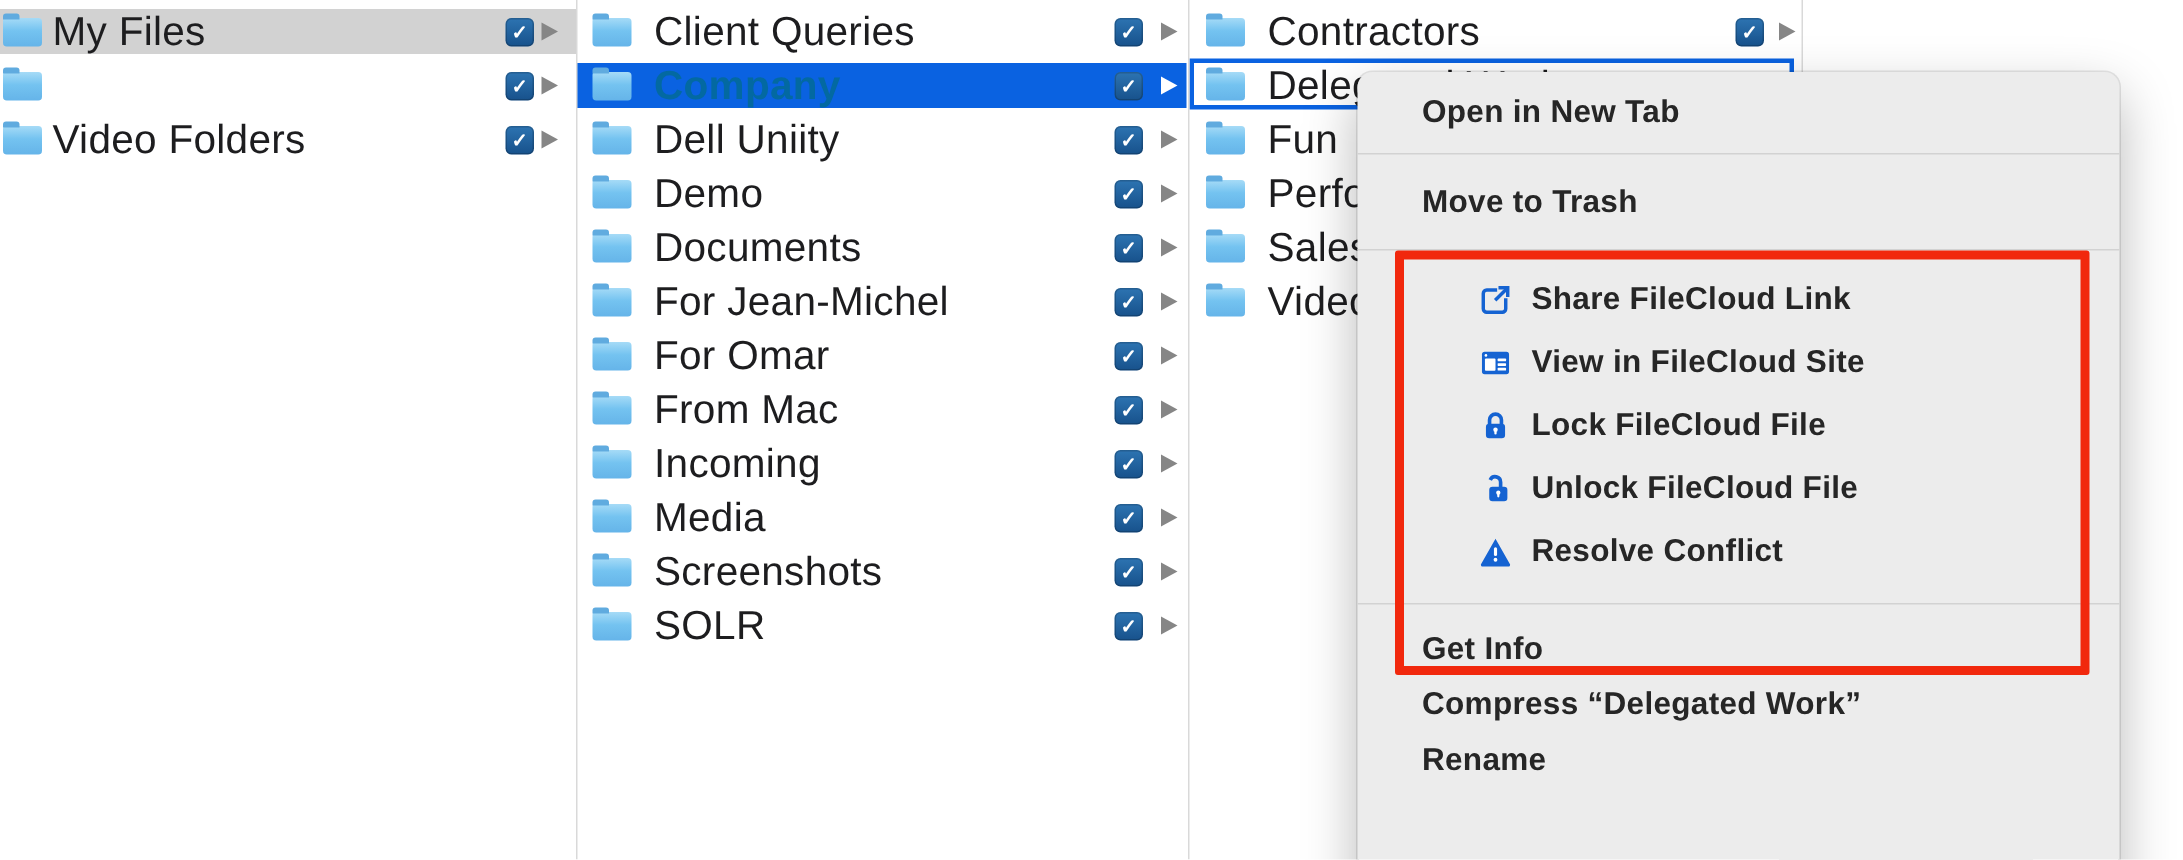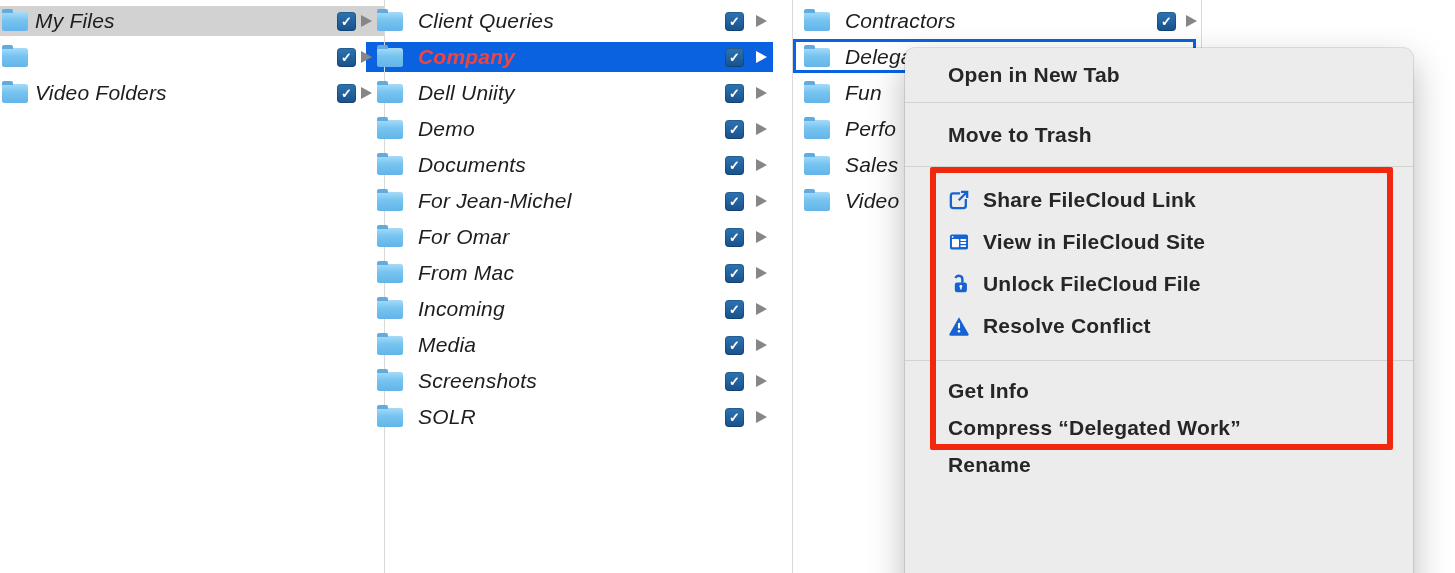--- a/index.html
+++ b/index.html
@@ -6,41 +6,41 @@
   body{
     width:1455px;height:573px;overflow:hidden;background:#ffffff;
     font-family:"Liberation Sans", sans-serif;
     -webkit-font-smoothing:antialiased;
   }
   .stage{position:relative;width:1455px;height:573px;}
 
   
   .col{position:absolute;top:0;bottom:0;padding-top:3px;box-sizing:border-box;}
   .col1{left:0;width:384px;}
-  .col2{left:366px;width:407px;}
+  .col2{left:384px;width:407px;}
   .col3{left:793px;width:408px;}
   .vdiv{position:absolute;top:0;bottom:0;width:1px;background:var(--divider-gray,#d9d9d9);}
   .d1{left:384px}.d2{left:792px}.d3{left:1201px}
 
   
   .row{position:relative;height:36px;display:flex;align-items:center;}
   .row > *{position:relative;z-index:1;}
   .row::before{content:"";position:absolute;left:0;right:0;top:3px;bottom:3px;z-index:0;}
   .row.sel-gray::before{background:var(--selected-gray,#d2d2d2);}
   .row.sel-blue::before{background:var(--selection-blue,#0a62e1);}
-  .row.sel-blue .label{color:#ef4444;font-weight:bold;}
+  .row.sel-blue .label{color:#0369a1;font-weight:bold;}
   .row.sel-blue .arrow{border-left-color:#ffffff;}
   .row.focused::before{top:0;bottom:2px;right:5px;background:#ffffff;border:3px solid var(--selection-blue,#0a62e1);box-sizing:border-box;}
 
   .folder{flex:0 0 auto;width:26px;height:19px;margin-left:11px;position:relative;border-radius:2px 2.5px 2.5px 2.5px;
     background:linear-gradient(180deg,var(--folder-blue-light,#a6dbf7) 0%,var(--folder-blue,#74c3f0) 45%,var(--folder-blue-deep,#65b4e9) 100%);}
   .folder::before{content:"";position:absolute;top:-3px;left:0;width:11px;height:4px;border-radius:2px 2px 0 0;background:var(--folder-tab,#60abdf);}
   .col1 .folder{margin-left:2px;}
 
-  .label{margin-left:15px;font-size:21px;color:#1d1d1f;white-space:nowrap;letter-spacing:.2px;font-style:italic;}
+  .label{margin-left:15px;font-size:27px;color:#1d1d1f;white-space:nowrap;letter-spacing:.2px;}
   .col1 .label{margin-left:7px;}
 
   .checkbox{position:absolute;width:19px;height:19px;border-radius:4px;
     background:linear-gradient(180deg,var(--checkbox-blue-light,#2d74b2),var(--checkbox-blue-dark,#17518b));
     box-shadow:inset 0 0 0 1px rgba(0,0,0,.18);
     color:#fff;font-size:13px;font-weight:bold;display:flex;align-items:center;justify-content:center;line-height:1;}
   .col1 .checkbox{right:28px;}
   .col2 .checkbox{right:29px;}
   .col3 .checkbox{right:25px;}
 
@@ -51,21 +51,21 @@
   .col3 .arrow{right:4px;}
 
   
   .menu{position:absolute;left:905px;top:48px;width:508px;height:620px;z-index:10;
     background:var(--menu-bg,#ececec);border-radius:10px;box-sizing:border-box;
     box-shadow:0 0 0 1px rgba(0,0,0,.10), 0 14px 36px rgba(0,0,0,.28);}
   .menu-sep{height:1px;background:#d2d2d2;}
   .m-item{display:flex;align-items:center;padding-left:43px;font-size:21px;color:#262626;white-space:nowrap;letter-spacing:.2px;font-weight:bold;}
   .sec0 .m-item{height:54px;}
   .sec1 .m-item{height:63px;}
-  .sec2{padding:12px 4px 13px 0;}
+  .sec2{padding:12px 4px 13px 0;margin-left:38px;}
   .sec2 .m-item{height:42px;}
   .sec3{padding-top:11px;}
   .sec3 .m-item{height:37px;}
   .m-icon{flex:0 0 auto;width:22px;height:22px;margin-right:13px;display:inline-flex;color:var(--menu-icon-blue,#1563d2);}
   .m-icon svg{width:100%;height:100%;}
 
   
   .red-box{position:absolute;left:930px;top:167px;width:463px;height:283px;z-index:12;
     border:6px solid var(--highlight-red,#f1280d);box-sizing:border-box;border-radius:2px;pointer-events:none;}
 </style>
@@ -240,20 +240,31 @@
               <rect x="11.3" y="7.3" width="5.1" height="1.7" rx="0.4" fill="#fff"></rect>
               <rect x="11.3" y="10.1" width="5.1" height="1.7" rx="0.4" fill="#fff"></rect>
               <rect x="11.3" y="12.9" width="5.1" height="1.7" rx="0.4" fill="#fff"></rect>
             </svg>
           </span>
           <span class="m-label">View in FileCloud Site</span>
         </div>
         <div class="m-item">
           <span class="m-icon">
             <svg viewBox="0 0 20 20">
+              <path d="M6.4 9V6.4a3.6 3.6 0 0 1 7.2 0V9" fill="none" stroke="currentColor" stroke-width="2.2"></path>
+              <rect x="4.2" y="8.6" width="11.6" height="8.8" rx="2" fill="currentColor"></rect>
+              <circle cx="10" cy="12.2" r="1.35" fill="#fff"></circle>
+              <rect x="9.3" y="12.7" width="1.4" height="2.5" rx="0.7" fill="#fff"></rect>
+            </svg>
+          </span>
+          <span class="m-label">Lock FileCloud File</span>
+        </div>
+        <div class="m-item">
+          <span class="m-icon">
+            <svg viewBox="0 0 20 20">
               <path d="M13.1 8.8V5.9a3.3 3.3 0 0 0-6.3-1.4" fill="none" stroke="currentColor" stroke-width="2.2"></path>
               <rect x="6.2" y="8.6" width="11" height="8.8" rx="2" fill="currentColor"></rect>
               <circle cx="11.7" cy="12.2" r="1.3" fill="#fff"></circle>
               <rect x="11.05" y="12.7" width="1.3" height="2.4" rx="0.65" fill="#fff"></rect>
             </svg>
           </span>
           <span class="m-label">Unlock FileCloud File</span>
         </div>
         <div class="m-item">
           <span class="m-icon">

